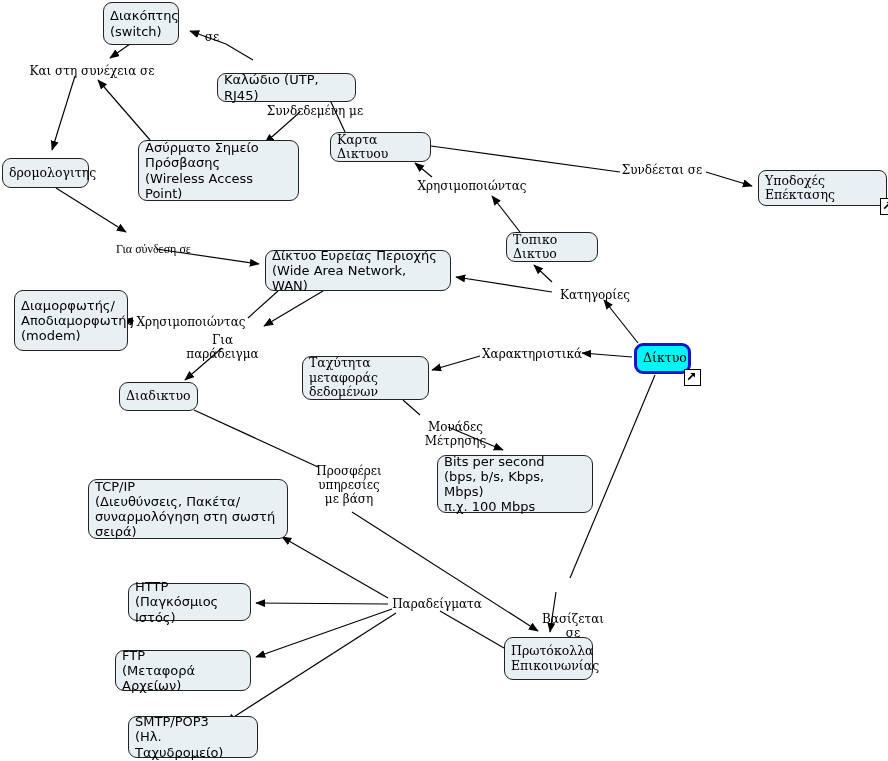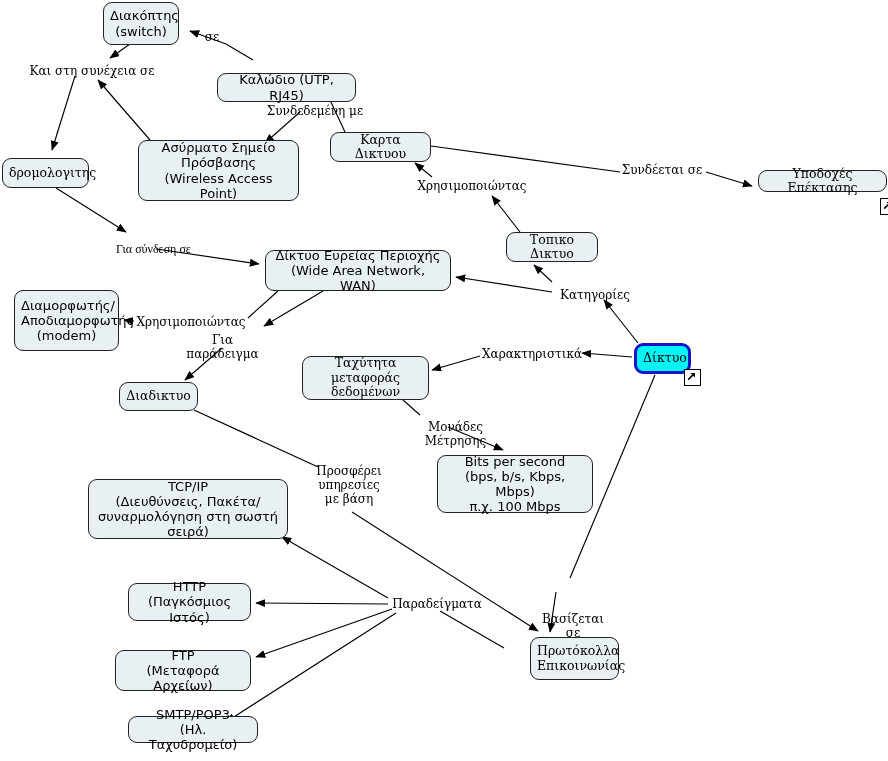--- a/index.html
+++ b/index.html
@@ -13,21 +13,21 @@
 
   .node{
     position:absolute;
     box-sizing:border-box;
     background:#e9f0f3;
     border:1px solid #222222;
     border-radius:9px;
     display:flex;
     align-items:center;
     justify-content:center;
-    text-align:center;
+    text-align:left;
     color:#000000;
     line-height:1.16;
     padding:2px 6px;
     white-space:pre-line;
     z-index:5;
   }
   
   .gk{font-family:"DejaVu Serif","Liberation Serif",serif;font-size:12.5px;}
   .mix{font-family:"DejaVu Sans","Liberation Sans",sans-serif;font-size:13px;}
 
@@ -145,49 +145,49 @@
 
   <div id="node-layer">
       <div class="node" style="left: 103px; top: 2px; width: 76px; height: 43px;"><span class="lbl mix">Διακόπτης
 (switch)</span></div>
       <div class="node" style="left: 217px; top: 73px; width: 139px; height: 29px;"><span class="lbl mix">Καλώδιο (UTP, RJ45)</span></div>
       <div class="node" style="left: 98px; top: 140px; width: 161px; height: 61px; margin-left: 40px;"><span class="lbl mix">Ασύρματο Σημείο
 Πρόσβασης
 (Wireless Access Point)</span></div>
       <div class="node" style="left: 2px; top: 158px; width: 87px; height: 30px;"><span class="lbl gk">δρομολογιτης</span></div>
       <div class="node" style="left: 330px; top: 132px; width: 101px; height: 30px;"><span class="lbl gk">Καρτα Δικτυου</span></div>
-      <div class="node" style="left: 758px; top: 170px; width: 129px; height: 22px;"><span class="lbl gk">Υποδοχές Επέκτασης</span></div>
+      <div class="node" style="left: 758px; top: 170px; width: 129px; height: 36px; border-radius: 8px;"><span class="lbl gk">Υποδοχές Επέκτασης</span></div>
       <span class="expand-icon" style="left: 880px; top: 198px;">
         <svg width="13" height="13" viewBox="0 0 13 13" xmlns="http://www.w3.org/2000/svg">
           <path d="M3.2,9.6 L9.2,3.6" stroke="#000" stroke-width="1.6"></path>
           <path d="M5.4,3.0 L10.0,3.0 L10.0,7.6 z" fill="#000"></path>
         </svg>
       </span>
       <div class="node" style="left: 506px; top: 232px; width: 92px; height: 30px;"><span class="lbl gk">Τοπικο Δικτυο</span></div>
       <div class="node" style="left: 265px; top: 250px; width: 186px; height: 41px;"><span class="lbl mix">Δίκτυο Ευρείας Περιοχής
 (Wide Area Network, WAN)</span></div>
-      <div class="node" style="left: 14px; top: 290px; width: 105px; height: 61px;"><span class="lbl mix">Διαμορφωτής/
+      <div class="node" style="left: 14px; top: 290px; width: 114px; height: 61px;"><span class="lbl mix">Διαμορφωτής/
 Αποδιαμορφωτής
 (modem)</span></div>
       <div class="node" style="left: 302px; top: 356px; width: 127px; height: 44px;"><span class="lbl gk">Ταχύτητα μεταφοράς
 δεδομένων</span></div>
       <div class="node" style="left: 119px; top: 382px; width: 79px; height: 29px;"><span class="lbl gk">Διαδικτυο</span></div>
       <div class="node" style="left: 437px; top: 455px; width: 156px; height: 58px;"><span class="lbl mix">Bits per second
 (bps, b/s, Kbps, Mbps)
 π.χ. 100 Mbps</span></div>
       <div class="node" style="left: 88px; top: 479px; width: 200px; height: 60px;"><span class="lbl mix">TCP/IP
 (Διευθύνσεις, Πακέτα/
 συναρμολόγηση στη σωστή σειρά)</span></div>
       <div class="node" style="left: 128px; top: 583px; width: 123px; height: 38px;"><span class="lbl mix">HTTP
 (Παγκόσμιος Ιστός)</span></div>
-      <div class="node" style="left: 504px; top: 637px; width: 89px; height: 43px; margin-left: 26px;"><span class="lbl gk">Πρωτόκολλα
+      <div class="node" style="left: 504px; top: 637px; width: 89px; height: 43px;"><span class="lbl gk">Πρωτόκολλα
 Επικοινωνίας</span></div>
       <div class="node" style="left: 115px; top: 650px; width: 136px; height: 41px;"><span class="lbl mix">FTP
 (Μεταφορά Αρχείων)</span></div>
-      <div class="node" style="left: 128px; top: 716px; width: 130px; height: 27px;"><span class="lbl mix">SMTP/POP3
+      <div class="node" style="left: 128px; top: 716px; width: 130px; height: 42px;"><span class="lbl mix">SMTP/POP3
 (Ηλ. Ταχυδρομείο)</span></div>
       <div class="node root" style="left: 634px; top: 343px; width: 57px; height: 31px;"><span class="lbl gk">Δίκτυο</span></div>
       <span class="expand-icon" style="left: 684px; top: 369px;">
         <svg width="13" height="13" viewBox="0 0 13 13" xmlns="http://www.w3.org/2000/svg">
           <path d="M3.2,9.6 L9.2,3.6" stroke="#000" stroke-width="1.6"></path>
           <path d="M5.4,3.0 L10.0,3.0 L10.0,7.6 z" fill="#000"></path>
         </svg>
       </span>
     </div>
   <div id="label-layer">

